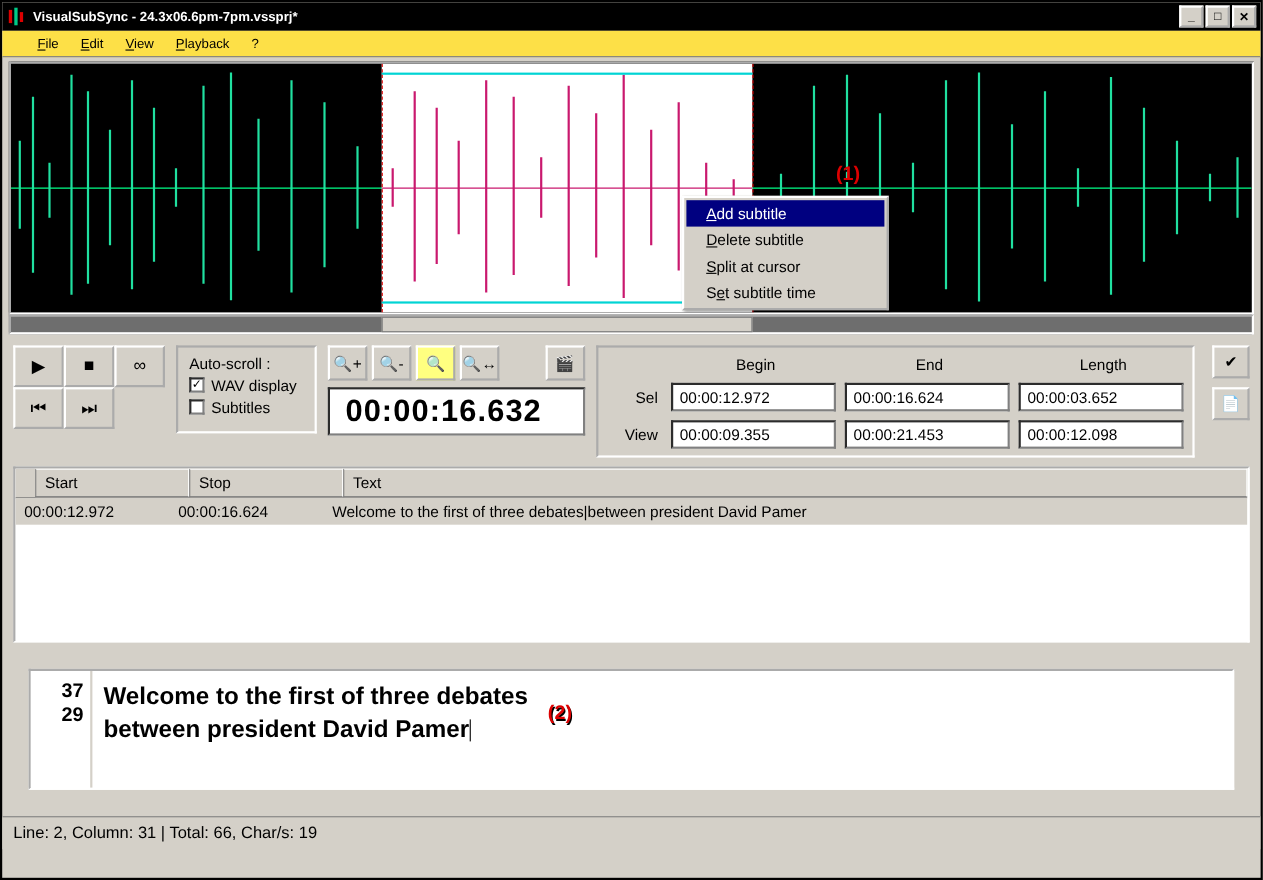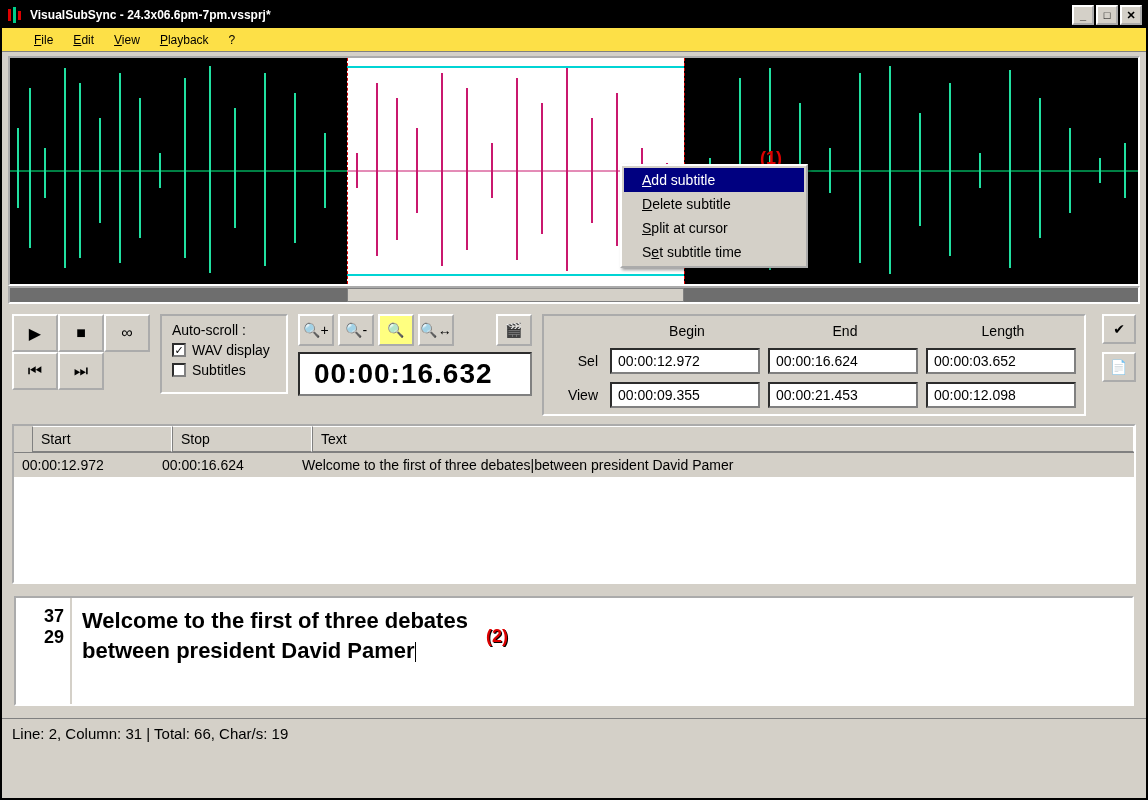--- a/index.html
+++ b/index.html
@@ -191,21 +191,21 @@
 }
 .subtable .th.c1{width:140px;margin-left:18px;}
 .subtable .th.c2{width:140px;}
 .subtable .th.c3{flex:1;}
 .subtable .trow { display:flex; font-size:14px; background:#d4d0c8;}
 .subtable .td { padding:4px 8px;}
 .subtable .td.c1{width:140px;}
 .subtable .td.c2{width:140px;}
 .subtable .td.c3{flex:1;}
 .editor-area {
-  margin:12px;
+  margin:24px;
   border:2px inset #fff;
   background:#fff;
   display:flex;
   height:110px;
   position:relative;
 }
 .editor-area .counts {
   width:56px;
   border-right:2px solid #d4d0c8;
   background:#fff;
@@ -357,21 +357,21 @@
         <line x1="320" y1="113" x2="320" y2="105"></line>
           <line x1="320" y1="113" x2="320" y2="120"></line>
       </g>
     </svg>
   </div>
   <div class="wave-sel-border-l" style="left:337px;"></div>
   <div class="wave-sel-border-r" style="left:674px;"></div>
 
   <div class="annotation" style="left:750px; top:90px;">(1)</div>
 
-  <div class="context-menu" style="left:610px; top:106px;">
+  <div class="context-menu" style="left:610px; top:120px;">
     <div class="cm-item hl"><u>A</u><span>dd subtitle</span></div>
     <div class="cm-item"><u>D</u><span>elete subtitle</span></div>
     <div class="cm-item"><u>S</u><span>plit at cursor</span></div>
     <div class="cm-item">S<u>e</u><span>t subtitle time</span></div>
   </div>
 </div>
 
 <div class="scroll-strip">
   <div class="thumb" style="margin-left:337px; width:337px;"></div>
 </div>

